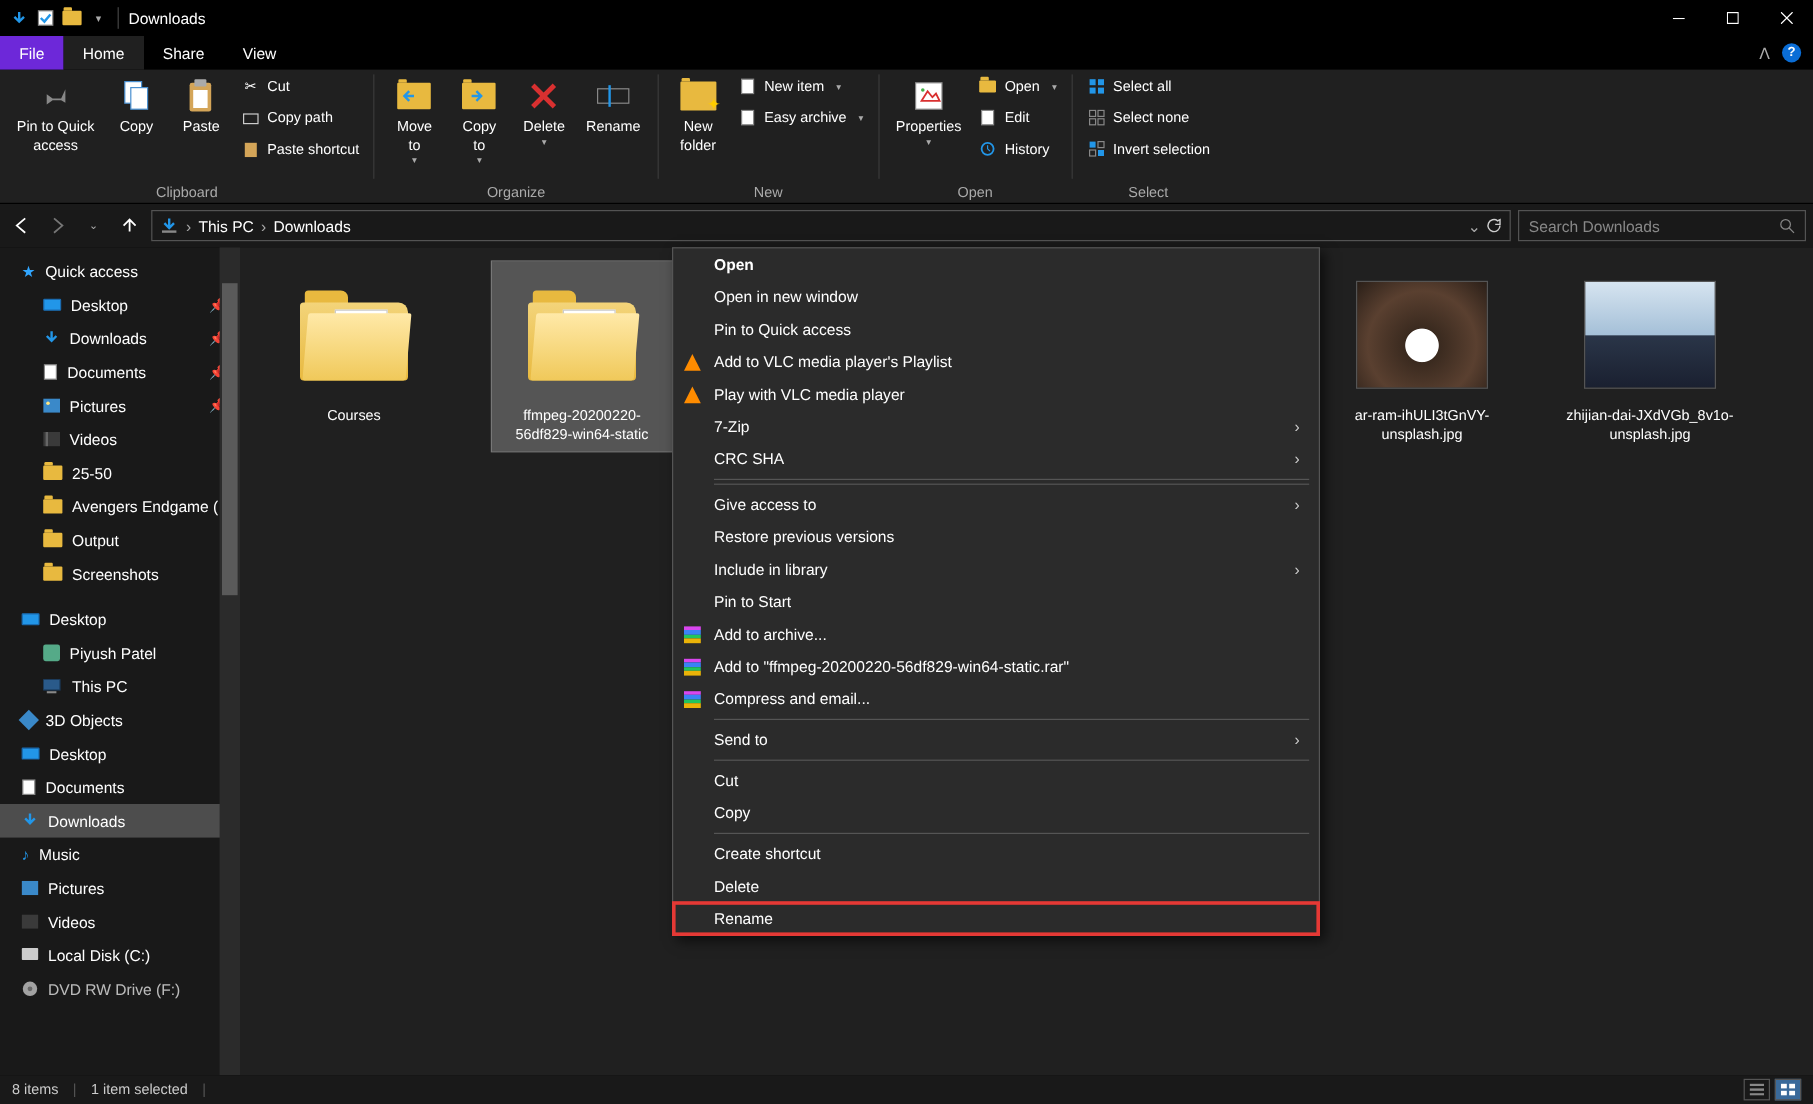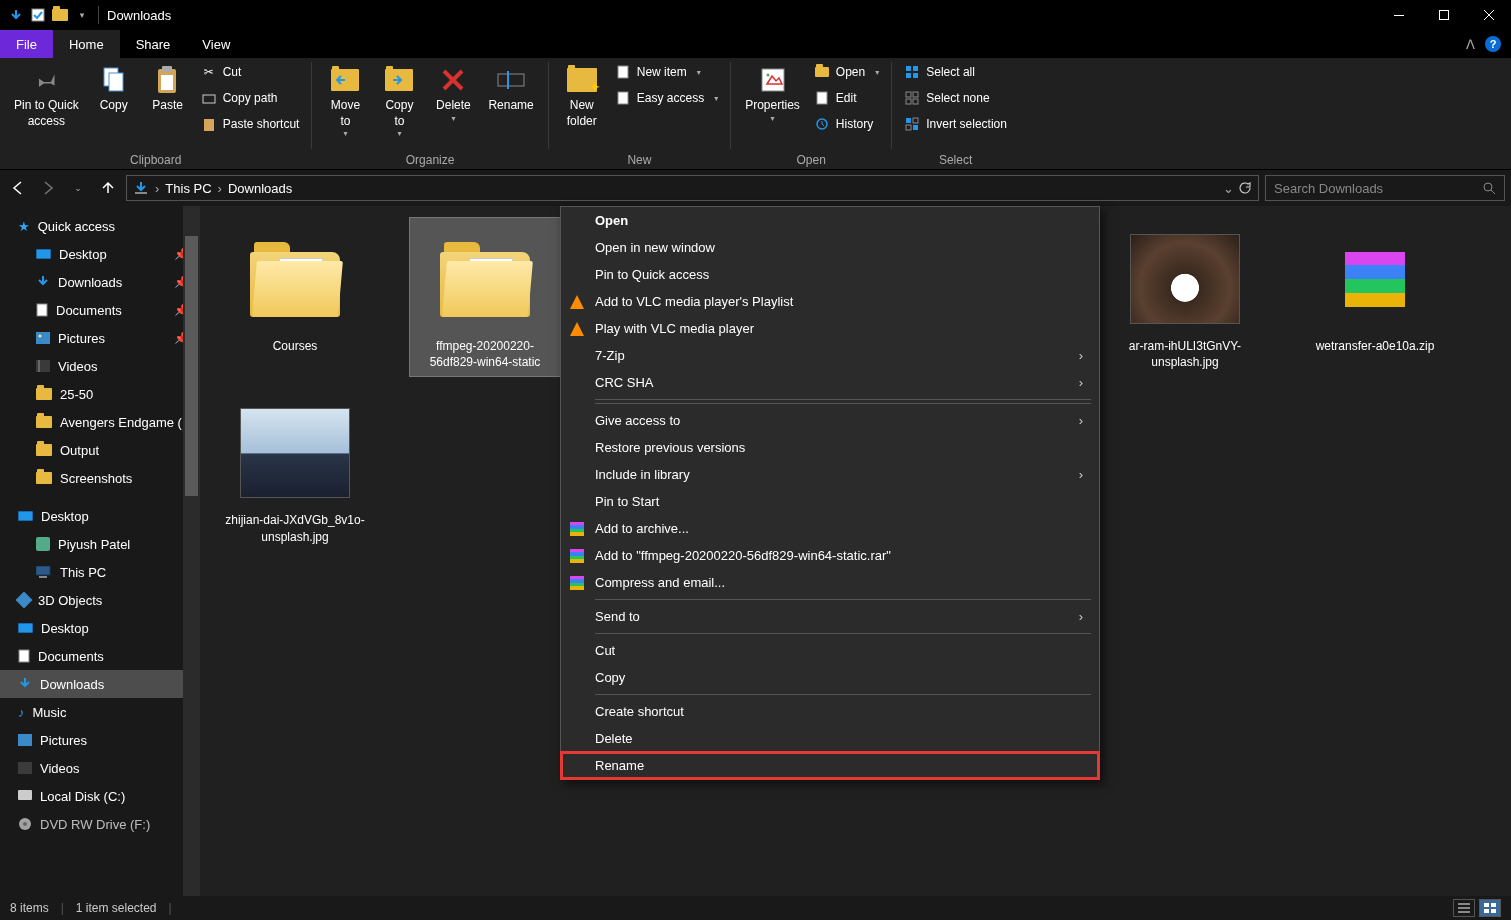--- a/index.html
+++ b/index.html
@@ -285,21 +285,21 @@
             </span>
             <span>New item</span>
             <span style="margin-left:4px;font-size:8px;color:#aaa;">▾</span>
           </div>
         <div class="rbtn-small">
             <span class="ico">
               <svg width="14" height="14">
                 <rect x="2" y="1" width="10" height="12" fill="#fff" stroke="#888"></rect>
               </svg>
             </span>
-            <span>Easy access</span>
+            <span>Easy archive</span>
             <span style="margin-left:4px;font-size:8px;color:#aaa;">▾</span>
           </div>
       </div>
     </div>
     <div class="ribbon-group-label">New</div>
   </div>
   <div class="ribbon-sep"></div>
 
   <div class="ribbon-group">
     <div class="ribbon-group-items">
@@ -607,31 +607,20 @@
               <div class="folder-front"></div>
             </div>
           </div>
         <div class="label">ffmpeg-20200220-56df829-win64-static</div>
       </div>
       <div class="file-item" style="margin-left:510px;">
         <div class="thumb">
             <div class="img-thumb arch"></div>
           </div>
         <div class="label">ar-ram-ihULI3tGnVY-unsplash.jpg</div>
-      </div>
-      <div class="file-item">
-        <div class="thumb">
-            <div class="zip-ico">
-              <div class="zip-row"></div>
-              <div class="zip-row"></div>
-              <div class="zip-row"></div>
-              <div class="zip-row"></div>
-            </div>
-          </div>
-        <div class="label">wetransfer-a0e10a.zip</div>
       </div>
       <div class="file-item">
         <div class="thumb">
             <div class="img-thumb city"></div>
           </div>
         <div class="label">zhijian-dai-JXdVGb_8v1o-unsplash.jpg</div>
       </div>
     </div>
 
     <div class="ctx-menu" style="left:360px; top:0px;">

